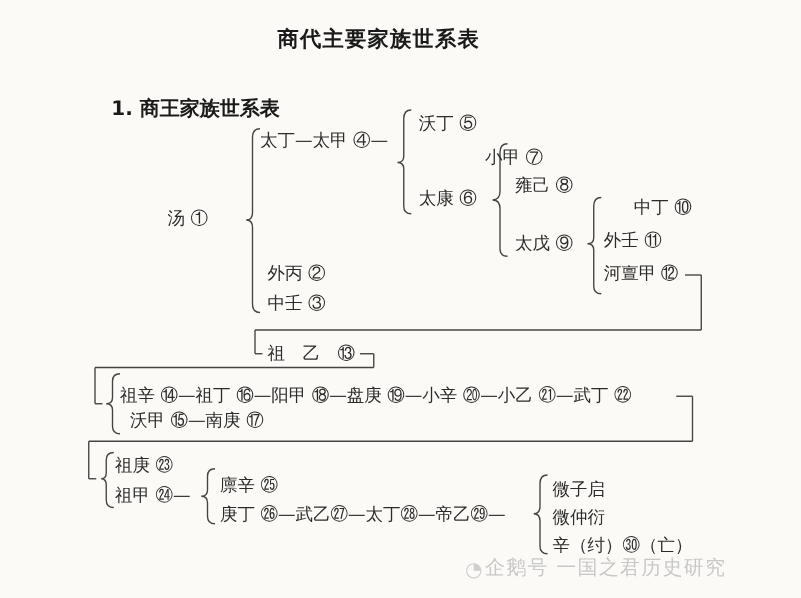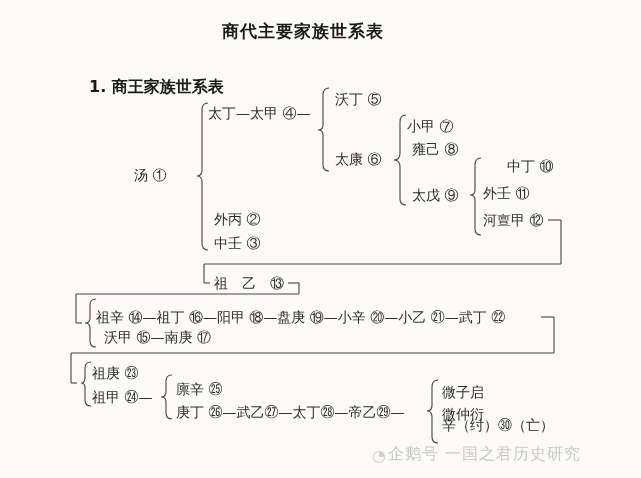--- a/index.html
+++ b/index.html
@@ -72,37 +72,37 @@
 
 <div class="abs node" style="left:134px;top:166px;">汤 ①</div>
 
 <div class="abs node" style="left:208px;top:104px;">太丁—太甲 ④—</div>
 <div class="abs node" style="left:214px;top:210px;">外丙 ②</div>
 <div class="abs node" style="left:214px;top:234px;">中壬 ③</div>
 
 <div class="abs node" style="left:335px;top:90px;">沃丁 ⑤</div>
 <div class="abs node" style="left:335px;top:150px;">太康 ⑥</div>
 
-<div class="abs node" style="left:407px;top:117px;">小甲 ⑦</div>
+<div class="abs node" style="left:388px;top:117px;">小甲 ⑦</div>
 <div class="abs node" style="left:412px;top:140px;">雍己 ⑧</div>
 <div class="abs node" style="left:412px;top:186px;">太戊 ⑨</div>
 
 <div class="abs node" style="left:483px;top:157px;margin-left:24px;">中丁 ⑩</div>
 <div class="abs node" style="left:483px;top:184px;">外壬 ⑪</div>
-<div class="abs node" style="left:483px;top:211px;">河亶甲 ⑫</div>
+<div class="abs node" style="left:483px;top:211px;font-family:Liberation Serif, serif;">河亶甲 ⑫</div>
 
 <div class="abs node" style="left:214px;top:274px;">祖　乙　⑬</div>
 
 <div class="abs node" style="left:96px;top:308px;">祖辛 ⑭—祖丁 ⑯—阳甲 ⑱—盘庚 ⑲—小辛 ⑳—小乙 ㉑—武丁 ㉒</div>
 <div class="abs node" style="left:104px;top:328px;">沃甲 ⑮—南庚 ⑰</div>
 
 <div class="abs node" style="left:92px;top:364px;">祖庚 ㉓</div>
 <div class="abs node" style="left:92px;top:388px;">祖甲 ㉔—</div>
 
 <div class="abs node" style="left:176px;top:380px;">廪辛 ㉕</div>
 <div class="abs node" style="left:176px;top:403px;">庚丁 ㉖—武乙㉗—太丁㉘—帝乙㉙—</div>
 
 <div class="abs node" style="left:442px;top:383px;">微子启</div>
 <div class="abs node" style="left:442px;top:405px;">微仲衍</div>
-<div class="abs node" style="left:442px;top:416px;">辛（纣）㉚（亡）</div>
+<div class="abs node" style="left:442px;top:428px;">辛（纣）㉚（亡）</div>
 
 <div class="abs wm-icon">◔</div>
 <div class="abs watermark">企鹅号 一国之君历史研究</div>
 
 </body></html>

